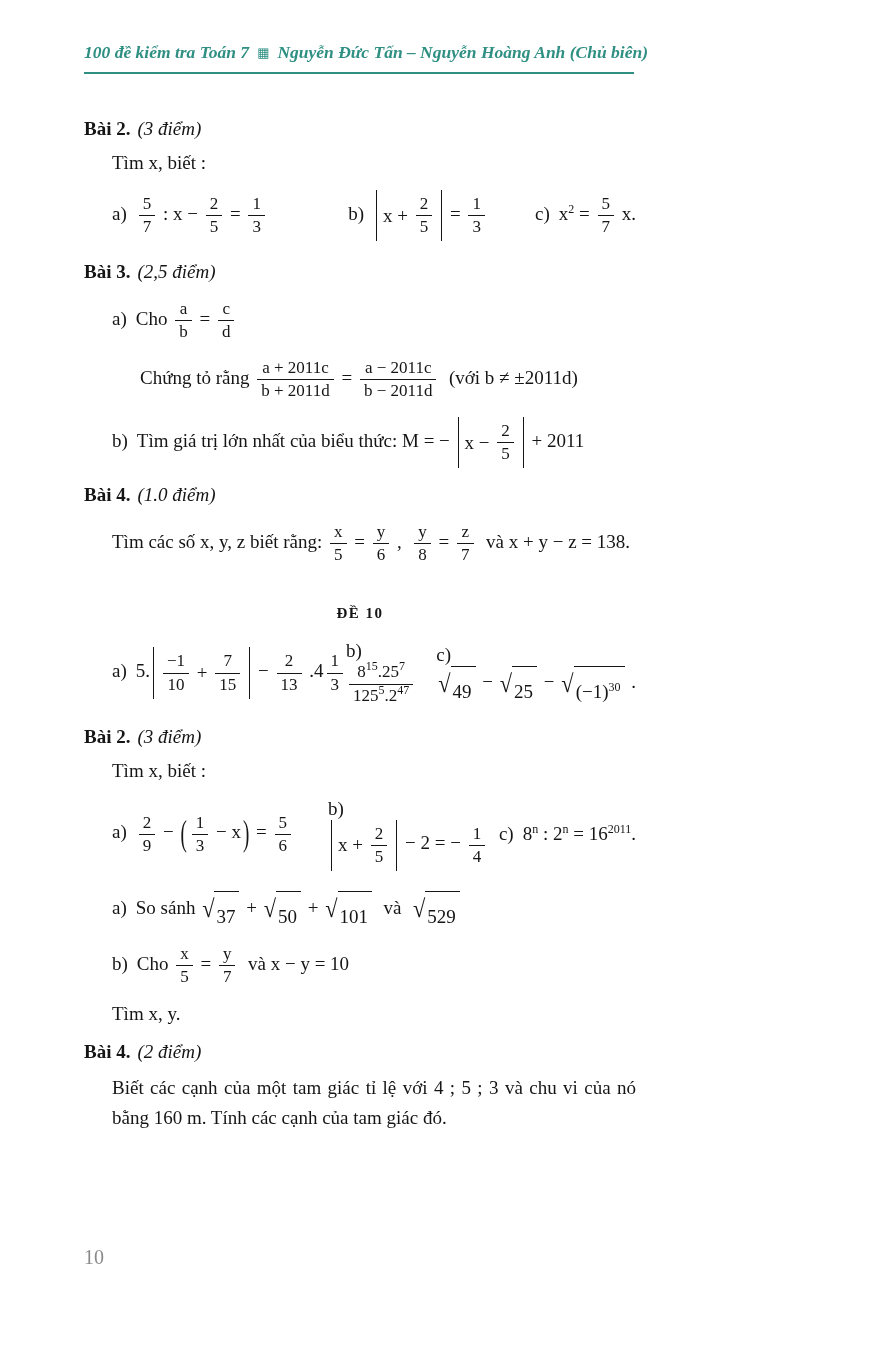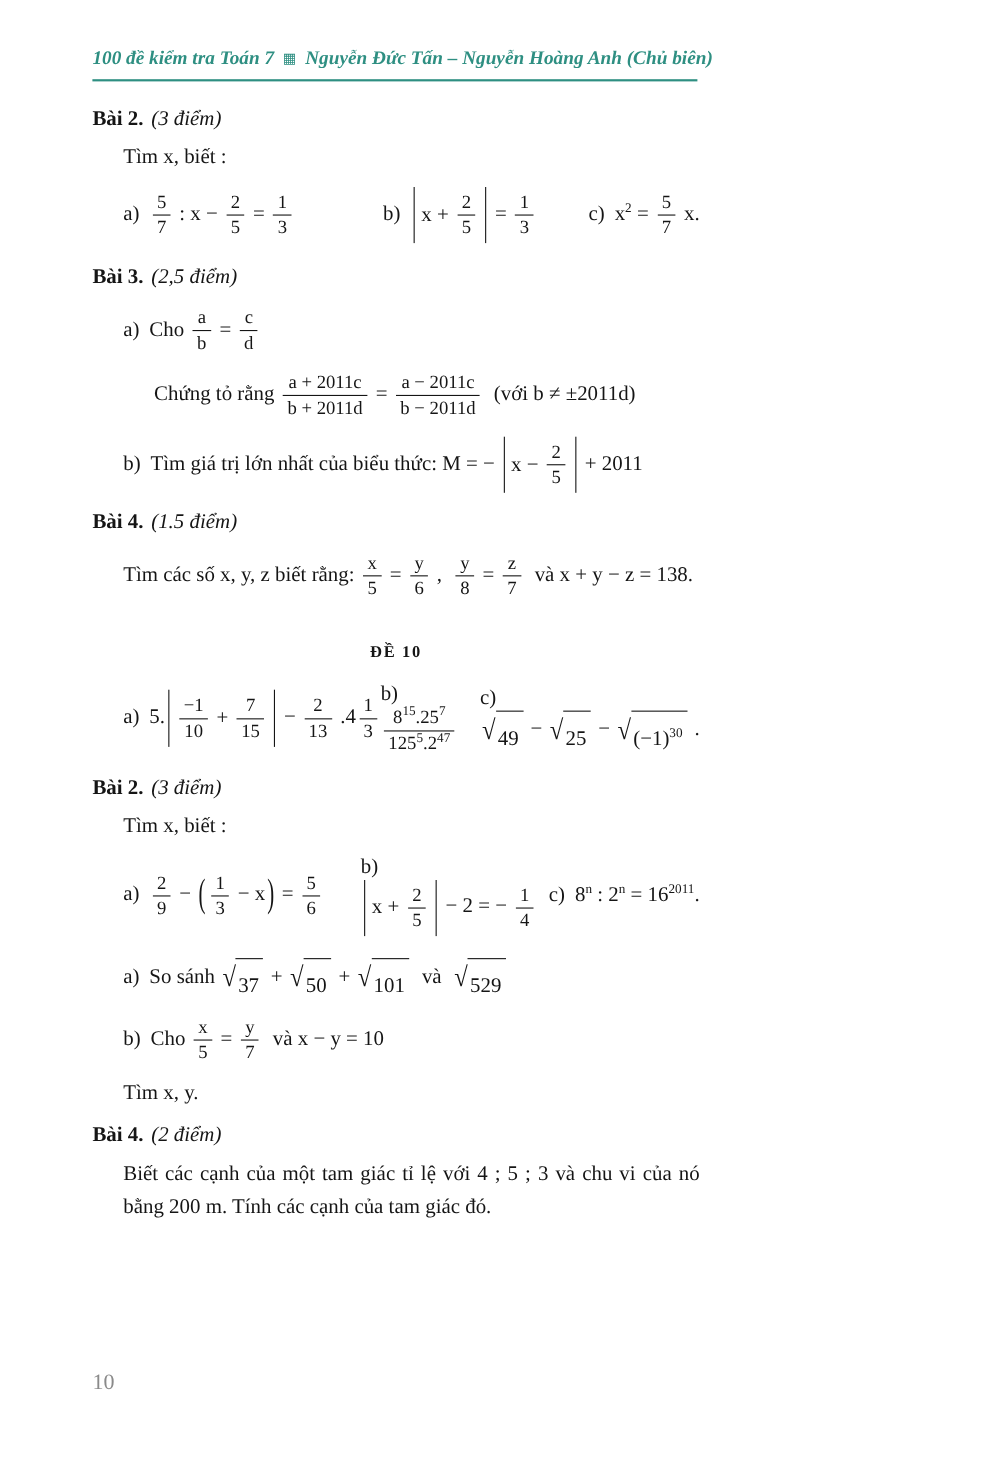--- a/index.html
+++ b/index.html
@@ -17,21 +17,21 @@
   header {
     position: absolute; top: 42px; left: 84px; right: 82px;
     color: var(--accent);
     border-bottom: 2px solid var(--accent);
     padding-bottom: 9px;
     font-size: 17.5px; font-weight: bold; font-style: italic;
     white-space: nowrap;
   }
   .h-icon { font-style: normal; font-size: 13px; margin: 0 8px; vertical-align: 1px; }
   
-  main { position: absolute; top: 92px; left: 84px; right: 80px; font-size: 19px; }
+  main { position: absolute; top: 112px; left: 84px; right: 80px; font-size: 19px; }
   .sec-heading { margin: 16px 0 8px; }
   .sec-heading:first-child { margin-top: 6px; }
   .sec-heading .num { font-weight: bold; }
   .pts { font-style: italic; margin-left: 7px; }
   .line { margin: 12px 0; padding-left: 28px; white-space: pre-wrap; }
   .line-math { margin: 16px 0; padding-left: 28px; }
   .indent2 { padding-left: 56px; }
   .lbl { margin-right: 9px; }
   .math { white-space: pre; }
   .row3 { display: flex; align-items: center; padding-left: 28px; margin: 16px 0 20px; }
@@ -77,21 +77,21 @@
     </div>
 
     <div class="sec-heading">
       <span class="num">Bài 3.</span><span class="pts">(2,5 điểm)</span>
     </div>
     <div class="line-math"><span class="lbl">a)</span><span class="math">Cho <span class="frac"><span class="num">a</span><span class="den">b</span></span> = <span class="frac"><span class="num">c</span><span class="den">d</span></span></span></div>
     <div class="line-math indent2"><span class="math">Chứng tỏ rằng <span class="frac"><span class="num">a + 2011c</span><span class="den">b + 2011d</span></span> = <span class="frac"><span class="num">a − 2011c</span><span class="den">b − 2011d</span></span>  (với b ≠ ±2011d)</span></div>
     <div class="line-math"><span class="lbl">b)</span><span class="math">Tìm giá trị lớn nhất của biểu thức: M = − <span class="abs">x − <span class="frac"><span class="num">2</span><span class="den">5</span></span></span> + 2011</span></div>
 
     <div class="sec-heading">
-      <span class="num">Bài 4.</span><span class="pts">(1.5 điểm)</span>
+      <span class="num">Bài 4.</span><span class="pts">(1.0 điểm)</span>
     </div>
     <div class="line-math"><span class="math">Tìm các số x, y, z biết rằng: <span class="frac"><span class="num">x</span><span class="den">5</span></span> = <span class="frac"><span class="num">y</span><span class="den">6</span></span> ,  <span class="frac"><span class="num">y</span><span class="den">8</span></span> = <span class="frac"><span class="num">z</span><span class="den">7</span></span>  và x + y − z = 138.</span></div>
 
     <div class="de-heading">ĐỀ 10</div>
 
     <div class="row3">
       <div class="c1"><span class="lbl">a)</span><span class="math">5.<span class="abs"><span class="frac"><span class="num">−1</span><span class="den">10</span></span> + <span class="frac"><span class="num">7</span><span class="den">15</span></span></span> − <span class="frac"><span class="num">2</span><span class="den">13</span></span> .4<span class="frac"><span class="num">1</span><span class="den">3</span></span></span></div>
       <div class="c2"><span class="lbl">b)</span><span class="math"><span class="frac"><span class="num">8<sup>15</sup>.25<sup>7</sup></span><span class="den">125<sup>5</sup>.2<sup>47</sup></span></span></span></div>
       <div class="c3"><span class="lbl">c)</span><span class="math"><span class="sqrt"><span class="sqrt-sign">√</span><span class="rad">49</span></span> − <span class="sqrt"><span class="sqrt-sign">√</span><span class="rad">25</span></span> − <span class="sqrt"><span class="sqrt-sign">√</span><span class="rad">(−1)<sup>30</sup></span></span> .</span></div>
     </div>
@@ -106,19 +106,19 @@
       <div class="c3"><span class="lbl">c)</span><span class="math">8<sup>n</sup> : 2<sup>n</sup> = 16<sup>2011</sup>.</span></div>
     </div>
 
     <div class="line-math"><span class="lbl">a)</span><span class="math">So sánh <span class="sqrt"><span class="sqrt-sign">√</span><span class="rad">37</span></span> + <span class="sqrt"><span class="sqrt-sign">√</span><span class="rad">50</span></span> + <span class="sqrt"><span class="sqrt-sign">√</span><span class="rad">101</span></span>  và  <span class="sqrt"><span class="sqrt-sign">√</span><span class="rad">529</span></span></span></div>
     <div class="line-math"><span class="lbl">b)</span><span class="math">Cho <span class="frac"><span class="num">x</span><span class="den">5</span></span> = <span class="frac"><span class="num">y</span><span class="den">7</span></span>  và x − y = 10</span></div>
     <div class="line">Tìm x, y.</div>
 
     <div class="sec-heading">
       <span class="num">Bài 4.</span><span class="pts">(2 điểm)</span>
     </div>
-    <div class="para">Biết các cạnh của một tam giác tỉ lệ với 4 ; 5 ; 3 và chu vi của nó bằng 200 m. Tính các cạnh của tam giác đó.</div>
+    <div class="para">Biết các cạnh của một tam giác tỉ lệ với 4 ; 5 ; 3 và chu vi của nó bằng 160 m. Tính các cạnh của tam giác đó.</div>
 
   </main>
 
   <div class="pageno">10</div>
 
 </div>
 
 </body></html>

